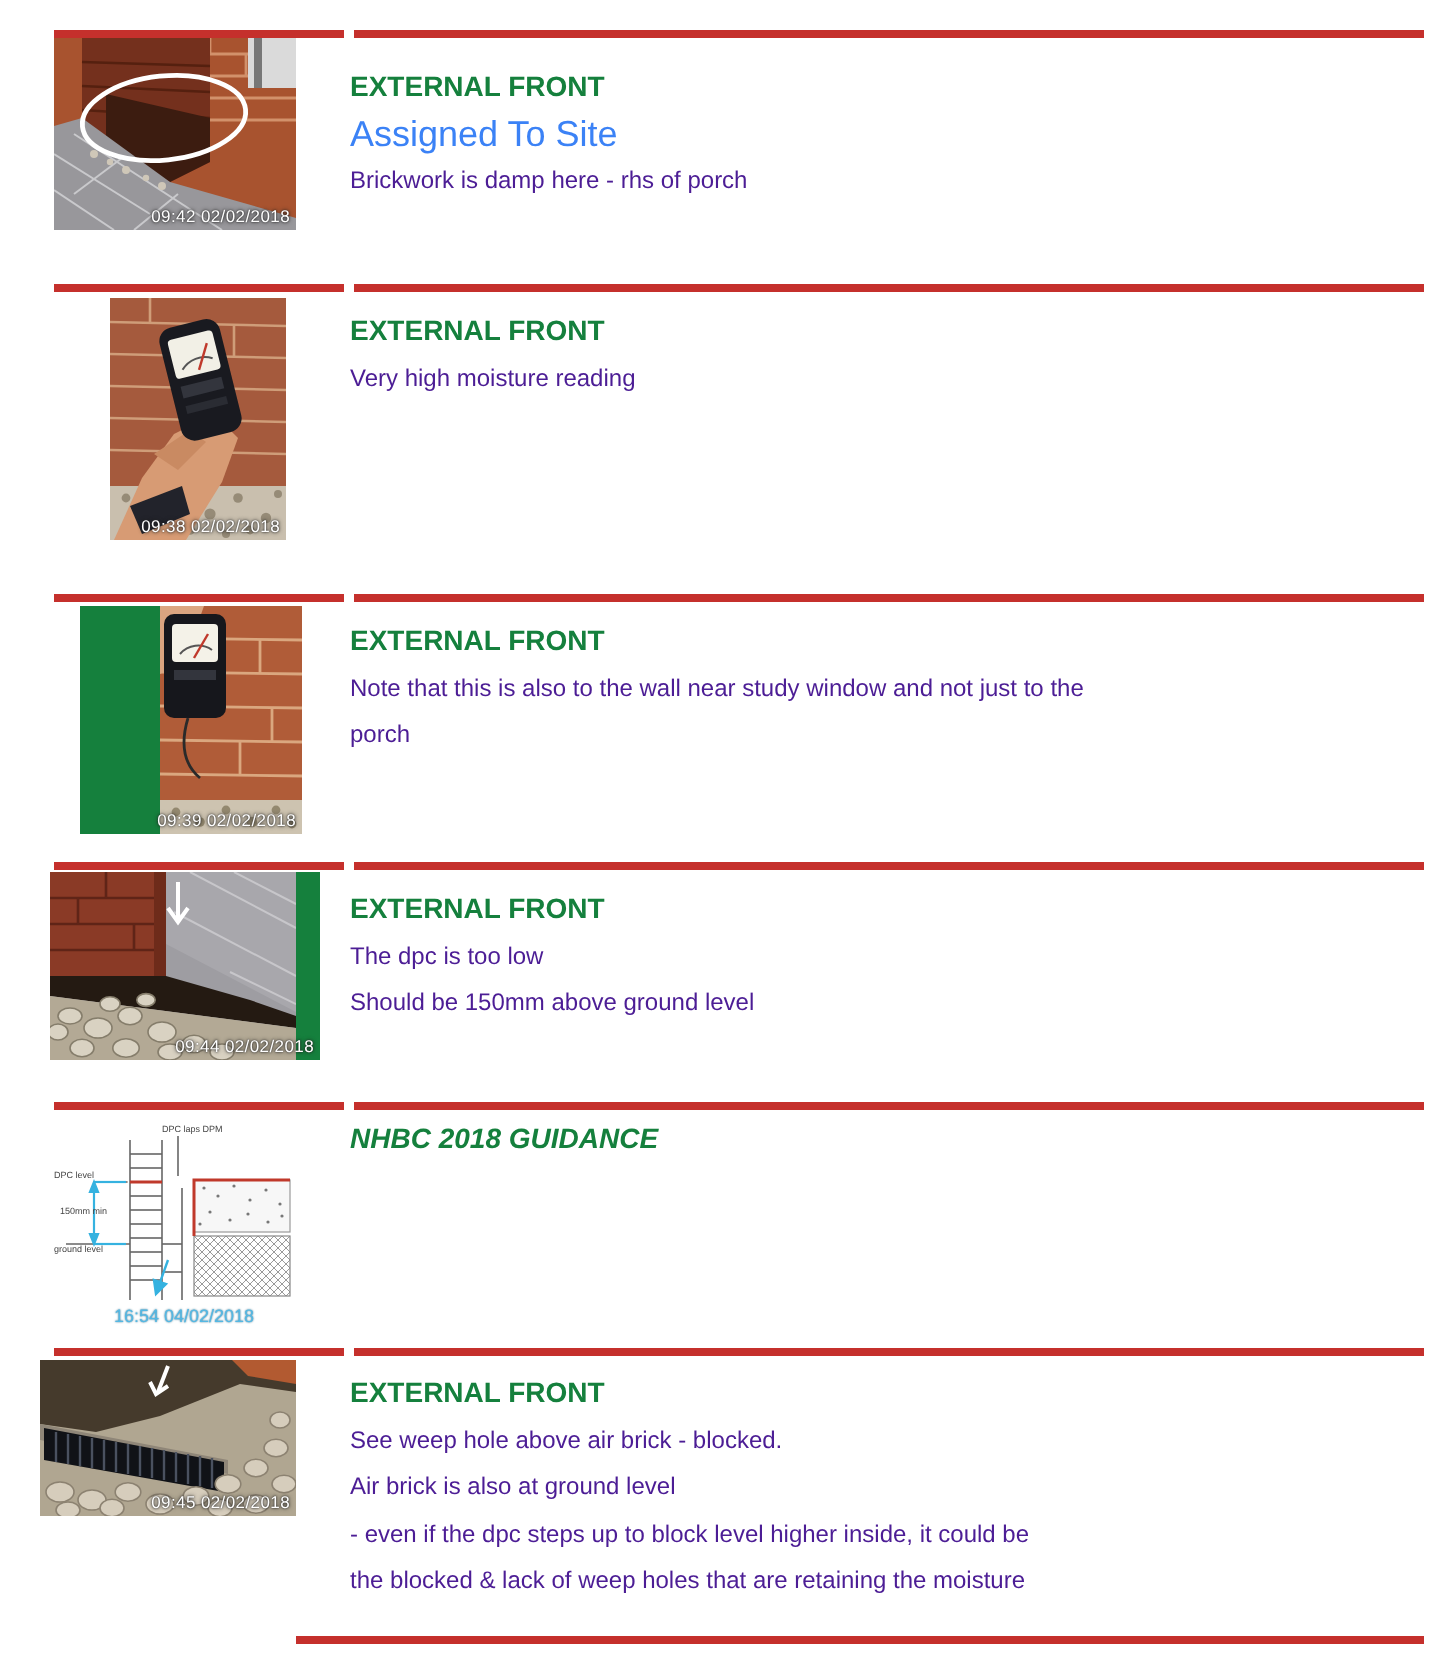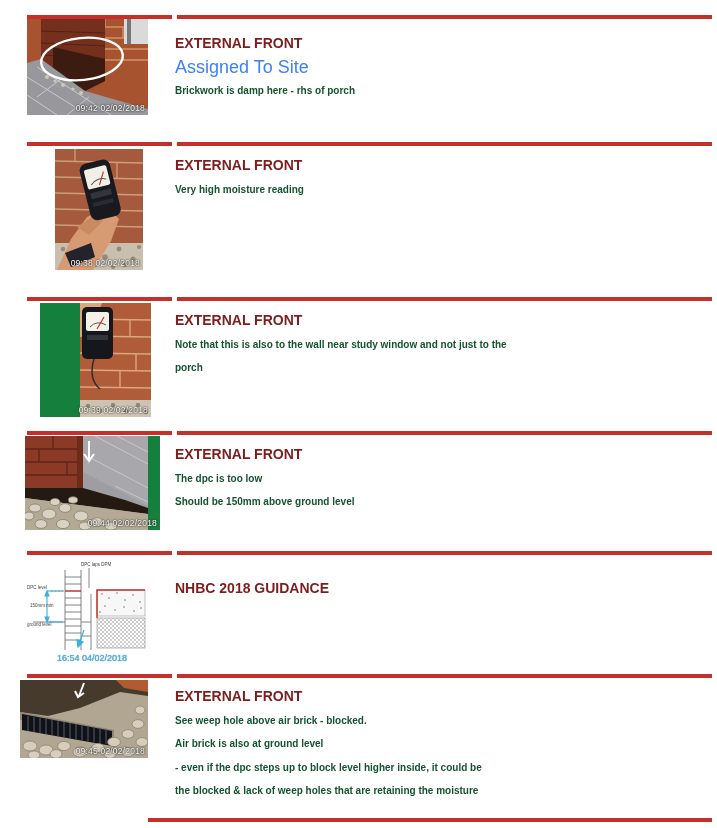--- a/index.html
+++ b/index.html
@@ -9,23 +9,23 @@
   .rule{position:absolute;top:0;left:0;width:717px;height:4px;}
   .rule .seg-l{position:absolute;left:27px;top:0;width:145px;height:4px;background:#c5302c;}
   .rule .seg-r{position:absolute;left:177px;top:0;width:535px;height:4px;background:#c5302c;}
   .photo{position:absolute;overflow:hidden;background:#15803d;}
   .photo svg{display:block;}
   .ts{position:absolute;right:3px;bottom:2px;font-size:8.5px;color:#ffffff;
       text-shadow:0 0 2px #222,0 0 1px #222;white-space:nowrap;letter-spacing:.2px;}
   .ts-blue{position:absolute;left:32px;bottom:1px;font-size:9px;color:#54b8e4;
       text-shadow:0 0 1px #2a6a86;white-space:nowrap;margin-top:36px;}
   .txt{position:absolute;left:175px;width:540px;}
-  .title{font-size:14px;font-weight:700;color:#7f1d1d;line-height:23.5px;}
+  .title{font-size:14px;font-weight:700;color:#15803d;line-height:23.5px;}
   .status{font-size:18px;color:#3b82f6;line-height:23.5px;}
-  .note{font-size:10px;color:#14532d;line-height:23.5px;font-weight:bold;}
+  .note{font-size:12px;color:#4c1d95;line-height:23.5px;}
   .dlbl{font-size:4.5px;fill:#444;font-family:"Liberation Sans",sans-serif;}
   .stub{position:absolute;left:148px;top:818px;width:564px;height:4px;background:#c5302c;}
 </style>
 </head>
 <body>
 
 <div id="page">
 
   <div class="entry" style="top:15px;height:127px;">
     <div class="rule">
@@ -290,21 +290,21 @@
           <line x1="59" y1="72" x2="54" y2="86"></line>
             <polygon points="53,89 52,82 58,84"></polygon>
         </g>
         <text x="2" y="31" class="dlbl">DPC level</text>
         <text x="5" y="49" class="dlbl">150mm min</text>
         <text x="2" y="68" class="dlbl">ground level</text>
         <text x="56" y="8" class="dlbl">DPC laps DPM</text>
       </svg>
       <div class="ts-blue">16:54 04/02/2018</div>
     </div>
-    <div class="txt" style="top:26px;">
+    <div class="txt" style="top:7px;font-style:italic;">
       <div class="title">NHBC 2018 GUIDANCE</div>
     </div>
   </div>
 
   <div class="entry" style="top:674px;height:144px;">
     <div class="rule">
         <span class="seg-l"></span>
         <span class="seg-r"></span>
       </div>
     <div class="photo" style="left:20px;top:6px;width:128px;height:78px;text-align:right;">

